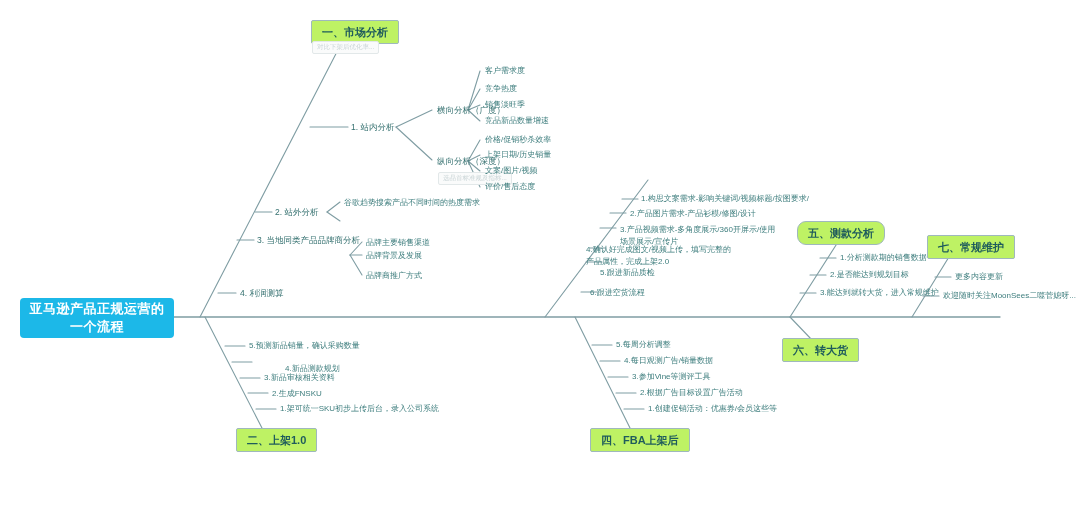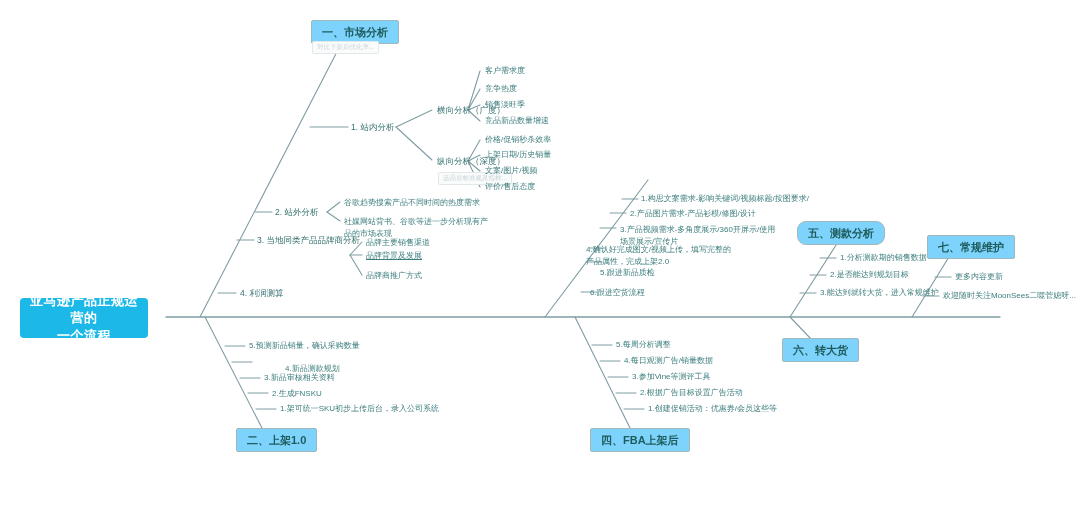--- a/index.html
+++ b/index.html
@@ -12,21 +12,21 @@
   
   .topic{
     position:absolute;background:#1cb8e8;color:#ffffff;
     border-radius:4px;display:flex;align-items:center;justify-content:center;
     text-align:center;line-height:1.35;font-size:13px;font-weight:bold;
     letter-spacing:.5px;padding:4px 6px;box-sizing:border-box;
   }
 
   
   .secbox{
-    position:absolute;border:1px solid #9fb8bd;background:#7dd3fc;
+    position:absolute;border:1px solid #9fb8bd;background:#bef264;
     color:#1f5c5c;font-size:11px;font-weight:bold;
     padding:5px 10px;border-radius:2px;white-space:nowrap;
     box-sizing:border-box;line-height:1.1;
   }
 
   .lbl{position:absolute;white-space:nowrap;font-size:8px;color:#3d7d7d;line-height:1.35;}
   .lbl.mid{font-size:8.5px;color:#34706f;}
   .lbl.wrap{white-space:normal;line-height:1.45;}
 
   .ghost{position:absolute;font-size:6.5px;color:#c9d4d6;
@@ -99,21 +99,21 @@
       <line x1="820" y1="258" x2="836" y2="258"></line>
 
       <line x1="790" y1="317" x2="812" y2="340"></line>
 
       <line x1="912" y1="317" x2="952" y2="252"></line>
       <line x1="923" y1="296" x2="939" y2="296"></line>
       <line x1="935" y1="277" x2="951" y2="277"></line>
     </g>
   </svg>
 
-  <div class="topic" style="left:20px;top:298px;width:128px;height:40px;">
+  <div class="topic" style="left:20px;top:298px;width:154px;height:40px;">
     <div>
       <div>亚马逊产品正规运营的</div>
       <div>一个流程</div>
     </div>
   </div>
 
   <div class="secbox" style="left:311px;top:20px;">一、市场分析</div>
   <div class="ghost" style="left:312px;top:41px;">对比下架后优化率...</div>
 
   <div class="secbox" style="left:228px;top:428px;margin-left:8px;">二、上架1.0</div>
@@ -139,25 +139,24 @@
   <div class="lbl" style="left:485px;top:100px;">销售淡旺季</div>
   <div class="lbl" style="left:485px;top:116px;">竞品新品数量增速</div>
 
   <div class="lbl" style="left:485px;top:135px;">价格/促销秒杀效率</div>
   <div class="lbl" style="left:485px;top:150px;">上架日期/历史销量</div>
   <div class="lbl" style="left:485px;top:166px;">文案/图片/视频</div>
   <div class="lbl" style="left:485px;top:182px;">评价/售后态度</div>
 
   <div class="lbl mid" style="left:275px;top:207px;">2. 站外分析</div>
   <div class="lbl" style="left:344px;top:198px;font-family:Liberation Serif, serif;">谷歌趋势搜索产品不同时间的热度需求</div>
-  <div class="lbl wrap" style="left:344px;top:216px;width:146px;">社媒网站背书、谷歌等进一步分析现有产品的市场表现</div>
 
   <div class="lbl mid" style="left:257px;top:235px;">3. 当地同类产品品牌商分析</div>
   <div class="lbl" style="left:366px;top:238px;">品牌主要销售渠道</div>
-  <div class="lbl" style="left:366px;top:251px;text-decoration:underline;">品牌背景及发展</div>
+  <div class="lbl" style="left:366px;top:251px;">品牌背景及发展</div>
   <div class="lbl" style="left:366px;top:271px;">品牌商推广方式</div>
 
   <div class="lbl mid" style="left:240px;top:288px;">4. 利润测算</div>
 
   <div class="lbl" style="left:249px;top:341px;">5.预测新品销量，确认采购数量</div>
   <div class="lbl" style="left:256px;top:364px;margin-left:29px;">4.新品测款规划</div>
   <div class="lbl" style="left:264px;top:373px;">3.新品审核相关资料</div>
   <div class="lbl" style="left:272px;top:389px;">2.生成FNSKU</div>
   <div class="lbl" style="left:280px;top:404px;">1.架可统一SKU初步上传后台，录入公司系统</div>
 

